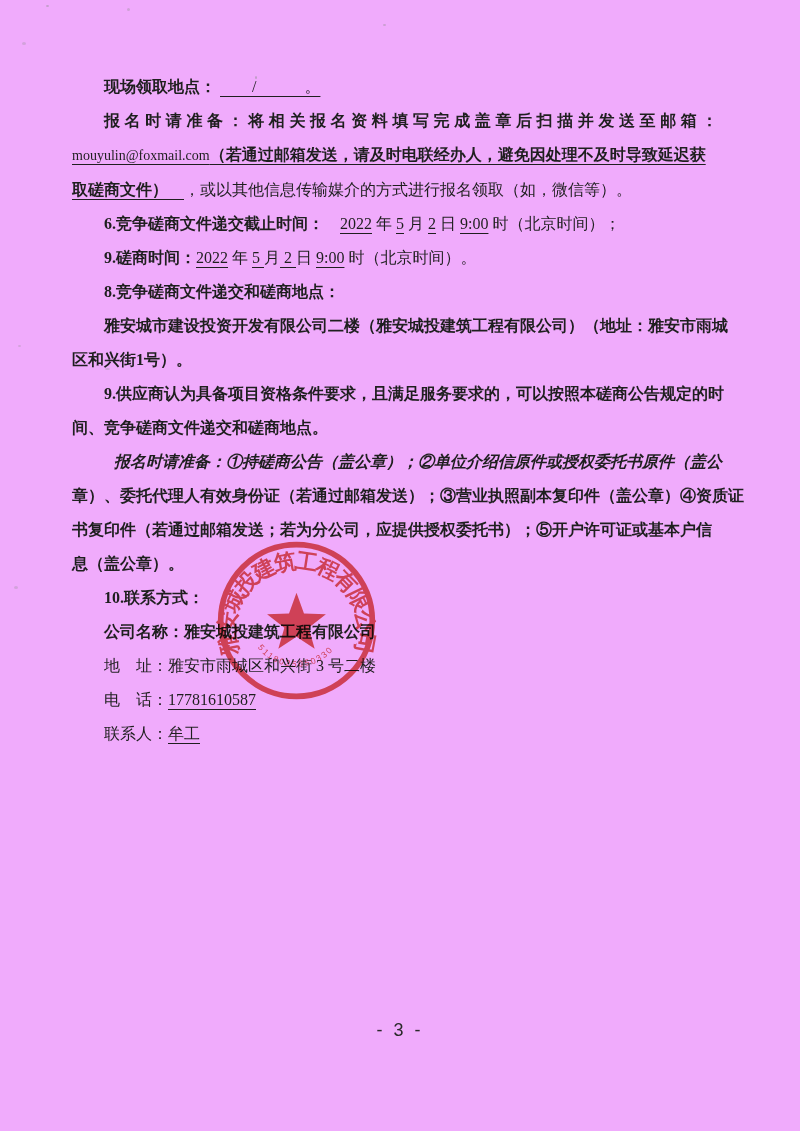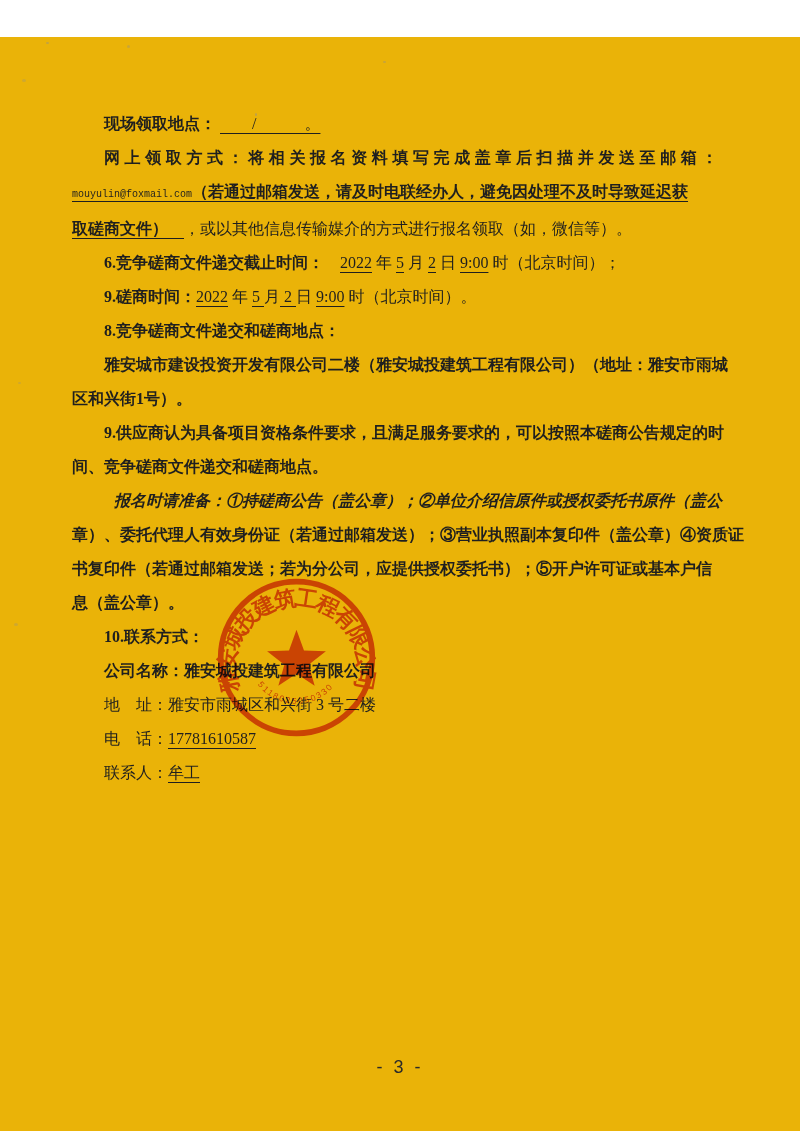--- a/index.html
+++ b/index.html
@@ -5,33 +5,32 @@
   html,body{margin:0;padding:0;}
   body{
     width:800px;height:1131px;
     background:#ffffff;
     font-family:"Liberation Serif","DejaVu Serif",serif;
     color:#1f1f1f;
     position:relative;
   }
   .page{
     position:absolute;inset:0;
-    background:#eab308;
+    background:#f0abfc;
     overflow:hidden;
-    margin-top:37px;
   }
   #doc{
     position:absolute;left:72px;top:70px;width:668px;
     font-size:16px;line-height:34px;
   }
   .block{margin:0;}
   .line{white-space:nowrap;}
   .b{font-weight:bold;}
   .u{text-decoration:underline;text-underline-offset:4px;text-decoration-thickness:1px;}
-  .mono{font-family:Liberation Mono, monospace;font-size:10px;}
+  .mono{font-family:Liberation Serif, serif;font-size:14px;}
   .ls{letter-spacing:4.6px;}
   .ind2{padding-left:32px;}
   .ind25{padding-left:42px;font-style:italic;}
   .stamp{
     position:absolute;left:213px;top:539px;width:167px;height:163px;
     mix-blend-mode:multiply;opacity:.9;
   }
   .seal-co{font-size:27px;font-weight:bold;fill:#d94f46;font-family:"Liberation Serif","DejaVu Serif",serif;}
   .seal-no{font-size:10.5px;fill:#d94f46;letter-spacing:1.2px;font-family:"Liberation Sans",sans-serif;}
   .pagenum{
@@ -53,21 +52,21 @@
   <div class="speck" style="left:255px;top:76px;width:2px;height:3px;opacity:.5"></div>
   <div class="speck" style="left:14px;top:586px;width:4px;height:3px;opacity:.3"></div>
   <div class="speck" style="left:18px;top:345px;width:3px;height:2px;opacity:.3"></div>
   <div class="speck" style="left:105px;top:368px;width:5px;height:2px;opacity:.35"></div>
 
   <main id="doc">
       <div class="block">
         <div class="line ind2"><span class="b">现场领取地点：</span><span> </span><span class="u">　　/　　　。</span></div>
       </div>
       <div class="block">
-        <div class="line ind2 ls"><span class="b">网上领取方式：将相关报名资料填写完成盖章后扫描并发送至邮箱：</span></div>
+        <div class="line ind2 ls"><span class="b">报名时请准备：将相关报名资料填写完成盖章后扫描并发送至邮箱：</span></div>
         <div class="line"><span class="u mono">mouyulin@foxmail.com</span><span class="b u">（若通过邮箱发送，请及时电联经办人，避免因处理不及时导致延迟获</span></div>
         <div class="line"><span class="b u">取磋商文件）　</span><span>，或以其他信息传输媒介的方式进行报名领取（如，微信等）。</span></div>
       </div>
       <div class="block">
         <div class="line ind2"><span class="b">6.竞争磋商文件递交截止时间：</span><span>　</span><span class="u">2022</span><span> 年 </span><span class="u">5</span><span> 月 </span><span class="u">2</span><span> 日 </span><span class="u">9:00</span><span> 时（北京时间）；</span></div>
       </div>
       <div class="block">
         <div class="line ind2"><span class="b">9.磋商时间：</span><span class="u">2022</span><span> 年  </span><span class="u"> 5 </span><span>月</span><span class="u"> 2 </span><span>日 </span><span class="u">9:00</span><span> 时（北京时间）。</span></div>
       </div>
       <div class="block">

